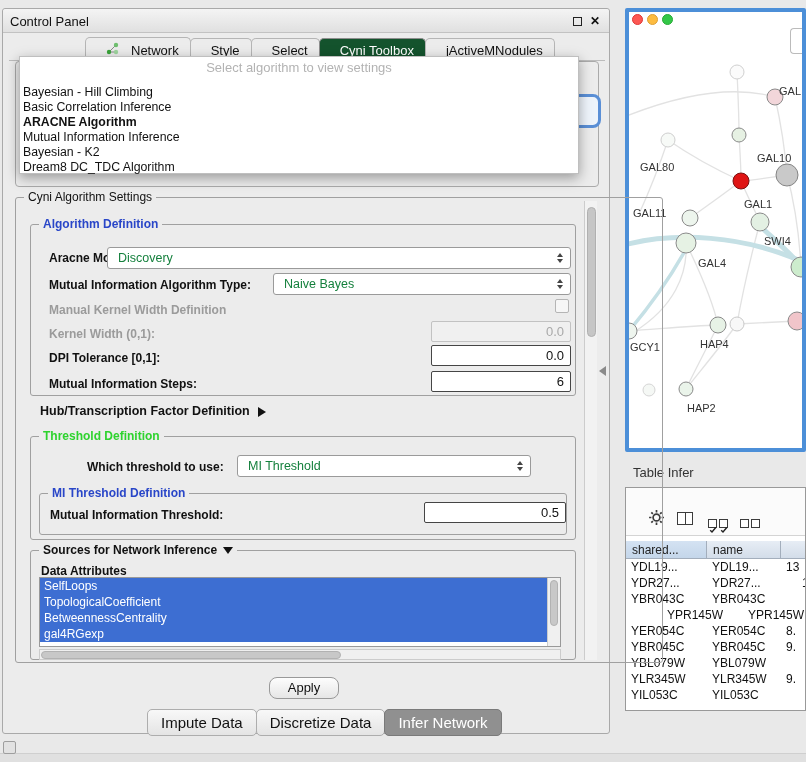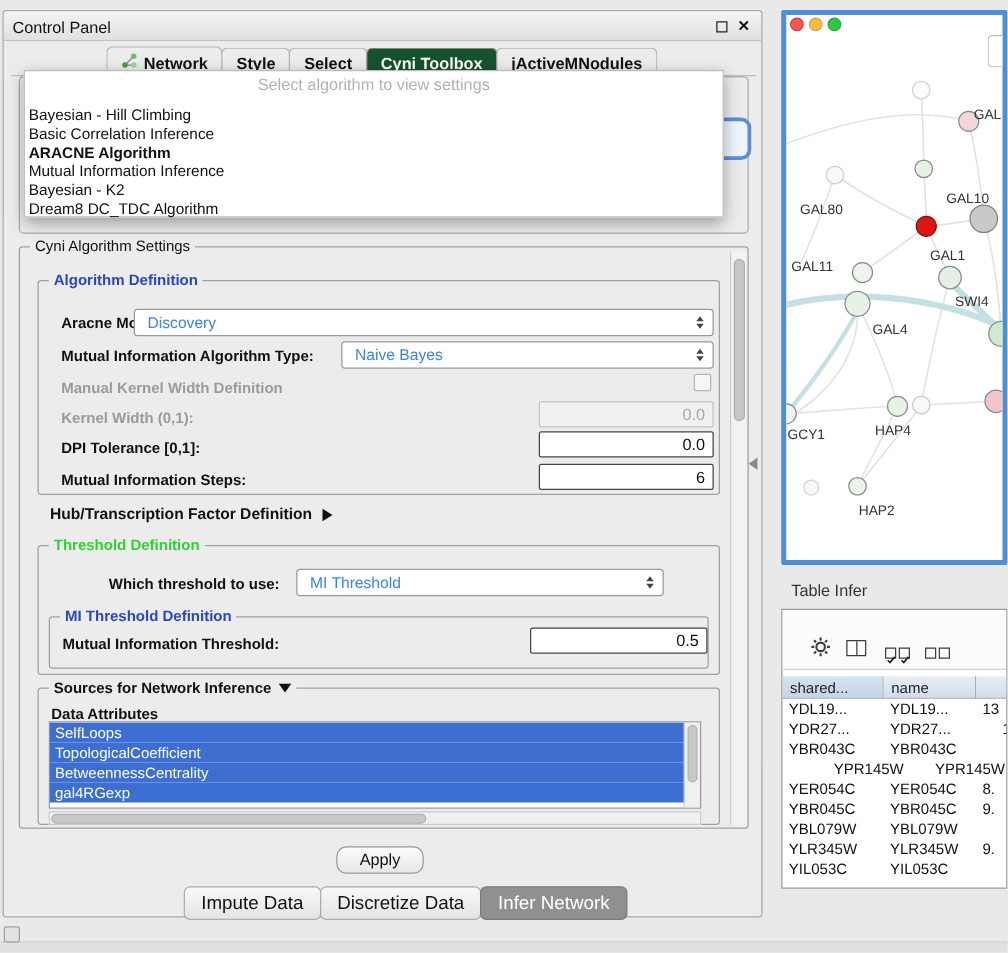--- a/index.html
+++ b/index.html
@@ -10,22 +10,22 @@
 
   
   #control-panel { background:#ececec; border:1px solid #a9a9a9; border-radius:3px; }
   .titlebar { position:absolute; left:0; top:0; right:0; height:24px;
               background:linear-gradient(#f4f4f4,#e0e0e0); border-bottom:1px solid #c2c2c2; border-radius:3px 3px 0 0; }
   .titlebar .title { position:absolute; left:7px; top:5px; font-size:13px; color:#111; }
   .float-icon { position:absolute; right:27px; top:8px; width:9px; height:9px; border:1.5px solid #222; background:transparent; cursor:pointer; }
   .close-icon { position:absolute; right:9px; top:5px; font-size:12px; font-weight:bold; color:#111; cursor:pointer; }
 
   .tabbar { position:absolute; display:flex; height:25px; align-items:flex-end; }
-  .tab { padding:4px 11px 4px 11px; font-size:13px; color:#111; border:1px solid #b5b5b5; border-bottom:none;
-         border-radius:5px 5px 0 0; background:#ececec; margin-right:-1px; display:flex; align-items:center; gap:5px; cursor:pointer; white-space:nowrap;font-weight:bold; }
+  .tab { padding:4px 11px 4px 20px; font-size:13px; color:#111; border:1px solid #b5b5b5; border-bottom:none;
+         border-radius:5px 5px 0 0; background:#ececec; margin-right:-1px; display:flex; align-items:center; gap:12px; cursor:pointer; white-space:nowrap; }
   .tab.active { background:#14532d; color:#fff; border-color:#8d8d8d; }
   .tabline { position:absolute; left:6px; top:51px; width:596px; border-top:1px solid #bcbcbc; }
 
   
   .popup { position:absolute; background:#fff; border:1px solid #bfbfbf; box-shadow:0 4px 12px rgba(0,0,0,.35); z-index:50; }
   .popup .placeholder { height:22px; line-height:22px; text-align:center; color:#b3b3b3; font-size:13px; }
   .popup .items { padding-top:6px; }
   .popup .item { height:15px; line-height:15px; font-size:12.3px; color:#111; padding-left:3px; cursor:pointer; white-space:nowrap; }
   .popup .item.bold { font-weight:bold; }
 
@@ -34,21 +34,21 @@
   .gbox { position:absolute; border:1px solid #a0a0a0; border-radius:3px; z-index:5; }
   .gtitle { position:absolute; top:-8px; left:8px; background:#ececec; padding:0 4px; font-size:12px; white-space:nowrap; z-index:6; }
   .gtitle.blue { color:#2946c8; font-weight:bold; }
   .gtitle.green { color:#2ed32e; font-weight:bold; }
   .gtitle.plain { color:#111; }
   .gtitle.boldplain { color:#111; font-weight:bold; }
 
   .lbl { position:absolute; font-size:12px; font-weight:bold; color:#111; white-space:nowrap; }
   .lbl.disabled { color:#9b9b9b; }
 
-  .combo { position:absolute; background:#fff; border:1px solid #9a9a9a; border-radius:3px; font-size:12.5px; color:#3b82f6; cursor:pointer; }
+  .combo { position:absolute; background:#fff; border:1px solid #9a9a9a; border-radius:3px; font-size:12.5px; color:#15803d; cursor:pointer; }
   .combo .cval { position:absolute; left:10px; top:3px; }
   .spin { position:absolute; right:7px; top:50%; transform:translateY(-50%); display:flex; flex-direction:column; gap:2px; }
   .spin .up { width:0; height:0; border-left:3.5px solid transparent; border-right:3.5px solid transparent; border-bottom:4px solid #444; }
   .spin .dn { width:0; height:0; border-left:3.5px solid transparent; border-right:3.5px solid transparent; border-top:4px solid #444; }
 
   .field { position:absolute; background:#fff; border:1.5px solid #454545; border-radius:2px; font-size:13px; text-align:right; padding:2px 6px 0 0; color:#111; }
   .field.disabled { background:#f0f0f0; border:1px solid #c2c2c2; color:#a9a9a9; }
   .checkbox { position:absolute; width:14px; height:14px; border:1px solid #b5b5b5; background:#f6f6f6; border-radius:2px; cursor:pointer; }
 
   .tri-right { display:inline-block; width:0; height:0; border-top:5px solid transparent; border-bottom:5px solid transparent; border-left:8px solid #111; margin-left:8px; vertical-align:middle; }
@@ -151,21 +151,21 @@
       <div class="items">
         <div class="item">Bayesian - Hill Climbing</div>
         <div class="item">Basic Correlation Inference</div>
         <div class="item bold">ARACNE Algorithm</div>
         <div class="item">Mutual Information Inference</div>
         <div class="item">Bayesian - K2</div>
         <div class="item">Dream8 DC_TDC Algorithm</div>
       </div>
     </div>
 
-    <div class="gbox" style="left:12px;top:188px;width:584px;height:466px;">
+    <div class="gbox" style="left:12px;top:188px;width:648px;height:466px;">
       <span class="gtitle plain">Cyni Algorithm Settings</span>
 
       <div class="scrollbar" style="left:568px;top:3px;width:13px;height:459px;">
         <div class="thumb" style="top:6px;height:130px;"></div>
       </div>
 
       <div class="gbox" style="left:14px;top:26px;width:546px;height:172px;">
         <span class="gtitle blue">Algorithm Definition</span>
 
         <div class="lbl" style="left:18px;top:26px;">Aracne Mode:</div>

